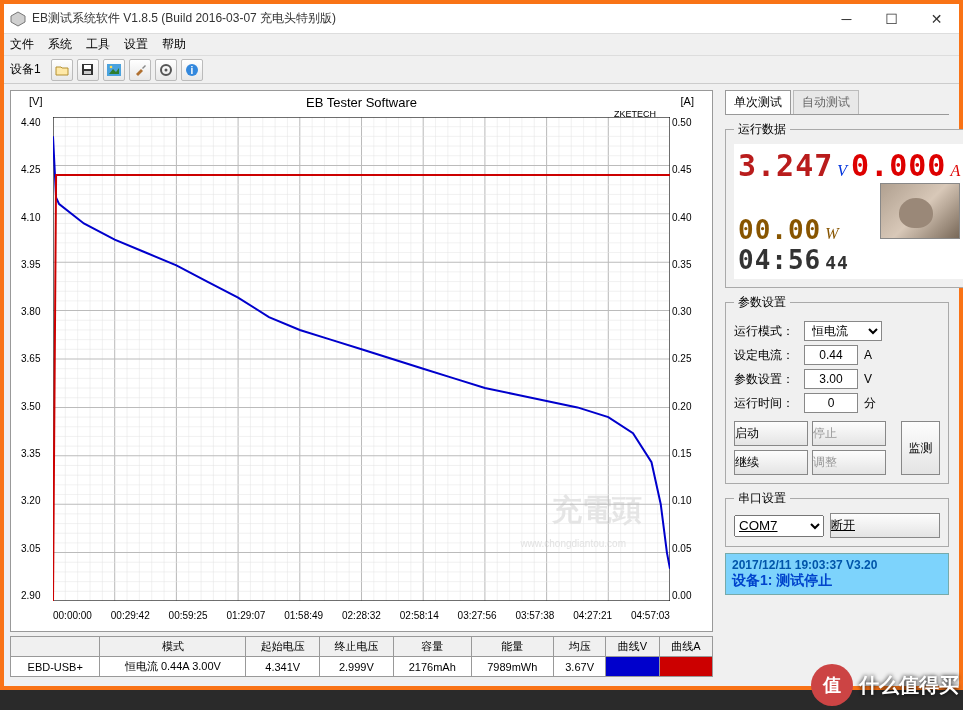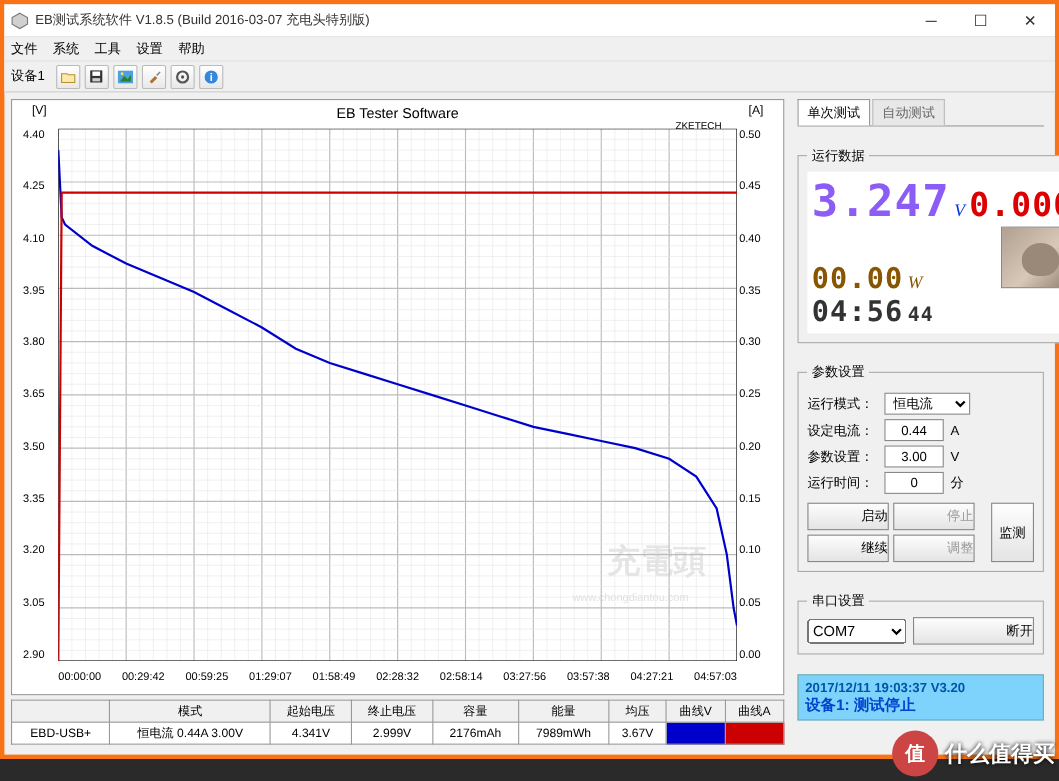--- a/index.html
+++ b/index.html
@@ -35,49 +35,49 @@
 
 svg.plot { position: absolute; top: 26px; left: 42px; right: 42px; bottom: 30px; width: calc(100% - 84px); height: calc(100% - 56px); }
 
 .data-table { height: 50px; margin-top: 4px; }
 table { border-collapse: collapse; width: 100%; font-size: 11px; background: #fff; }
 th, td { border: 1px solid #999; padding: 2px 4px; text-align: center; height: 20px; }
 th { background: #f0f0f0; font-weight: normal; }
 .swatch-blue { background: #0000cc; }
 .swatch-red { background: #cc0000; }
 
-.side { width: 240px; padding: 6px 10px 6px 6px; display: flex; flex-direction: column; gap: 18px; font-size: 12px; }
+.side { width: 240px; padding: 6px 10px 6px 6px; display: flex; flex-direction: column; gap: 6px; font-size: 12px; }
 
 .tabs { display: flex; font-size: 12px; border-bottom: 1px solid #999; }
 .tab { padding: 3px 8px; border: 1px solid #999; border-bottom: none; background: #fff; cursor: pointer; margin-right: 2px; }
 .tab.inactive { background: #e8e8e8; color: #666; border-color:#bbb; }
 
 fieldset { border: 1px solid #aaa; padding: 6px 8px 8px 8px; background: #f0f0f0; }
 legend { font-size: 12px; padding: 0 4px; }
 
 .seg { font-family: "Digital-7", "DS-Digital", monospace; font-weight: bold; letter-spacing: 1px; background: #fff; }
 .run-display { background: #fff; padding: 4px; }
 .run-row { display: flex; align-items: baseline; gap: 4px; }
-.seg-v { color: #8b5cf6; font-size: 40px; }
+.seg-v { color: #b91c1c; font-size: 30px; }
 .seg-a { color: #dd0000; font-size: 30px; }
 .seg-w { color: #885500; font-size: 26px; }
 .seg-t { color: #333; font-size: 26px; }
 .seg-u { font-size: 16px; font-style: italic; font-family: serif; }
 .cat { width: 80px; height: 56px; background: linear-gradient(135deg,#b0a090 0%,#d8c8b8 50%,#786858 100%); border:1px solid #888; margin-left:auto; position:relative; overflow:hidden; }
 .cat::after{content:"";position:absolute;left:18px;top:14px;width:34px;height:30px;background:#9a8878;border-radius:50% 50% 45% 45%;}
 .params .row { display: flex; align-items: center; margin: 4px 0; gap: 6px; }
 .params .row label { width: 64px; }
 .params select, .params input { border: 1px solid #888; background: #fff; font-size: 12px; padding: 1px 3px; height: 20px; }
 .params .val { width: 54px; text-align: center; }
-.btn { border: 1px solid #888; background: linear-gradient(#fdfdfd,#e4e4e4); padding: 3px 0; font-size: 12px; cursor: pointer; text-align: right; }
+.btn { border: 1px solid #888; background: linear-gradient(#fdfdfd,#e4e4e4); padding: 3px 0; font-size: 12px; cursor: pointer; text-align: left; }
 .btn.disabled { color: #999; }
 .btn-grid { display: grid; grid-template-columns: 1fr 1fr 50px; gap: 4px; margin-top: 8px; }
 .btn-grid .mon { grid-row: span 2; display:flex; align-items:center; justify-content:center;margin-left:11px; }
 
-.serial .row { display: flex; align-items: center; gap: 6px; }
+.serial .row { display: flex; align-items: center; gap: 6px; text-decoration: underline; }
 .serial select { width: 90px; height: 22px; }
 
 .status { border: 1px solid #7aa; background: #7dd3fc; padding: 4px 6px; font-size: 12px; }
 .status .ts { color: #0055aa; font-weight: bold; }
 .status .dev { color: #0044cc; font-weight: bold; font-size: 14px; }
 
 .corner-badge { position: absolute; right: 4px; bottom: 4px; display: flex; align-items: center; gap: 6px; }
 .corner-badge .circ { width: 42px; height: 42px; border-radius: 50%; background: #c44; color: #fff; display:flex; align-items:center; justify-content:center; font-size: 18px; font-weight:bold; }
 .corner-badge .txt { color: #fff; font-size: 20px; font-weight: bold; text-shadow: 0 0 4px #000; }
 </style>

